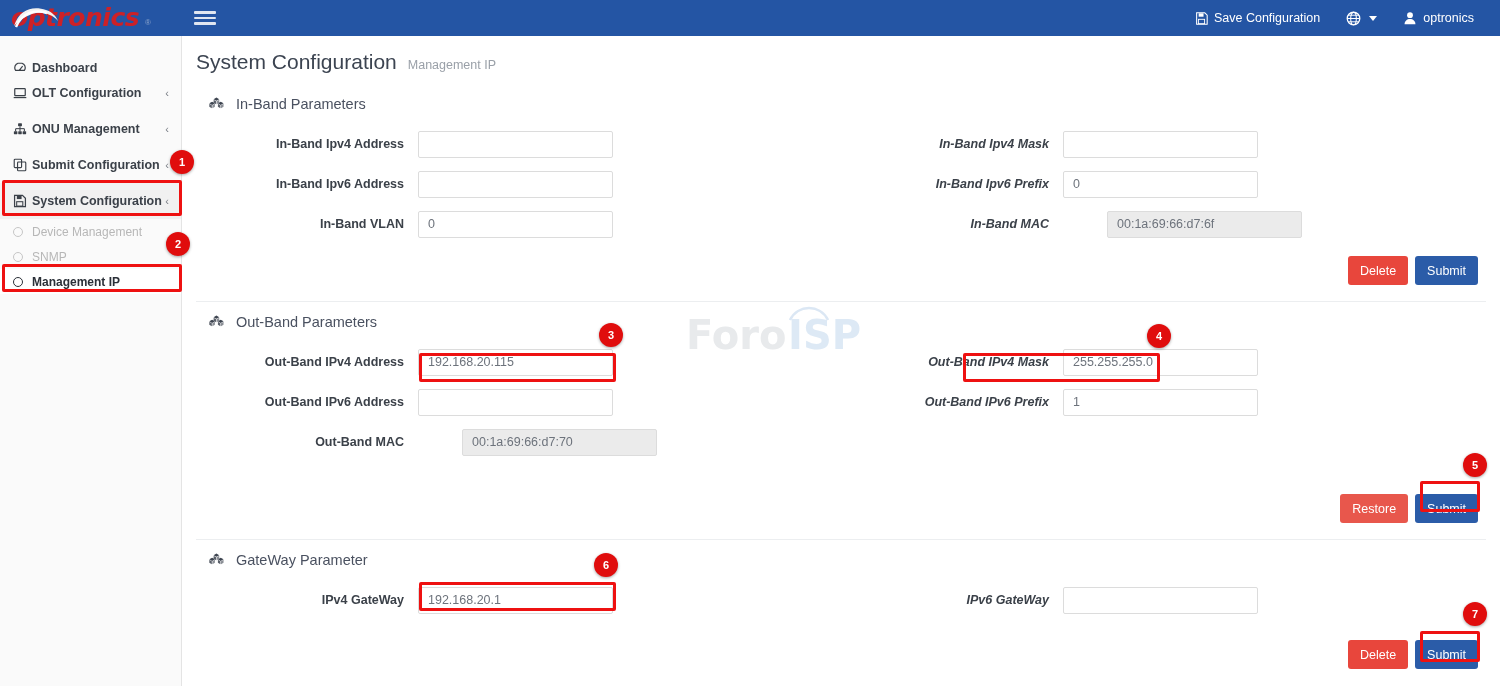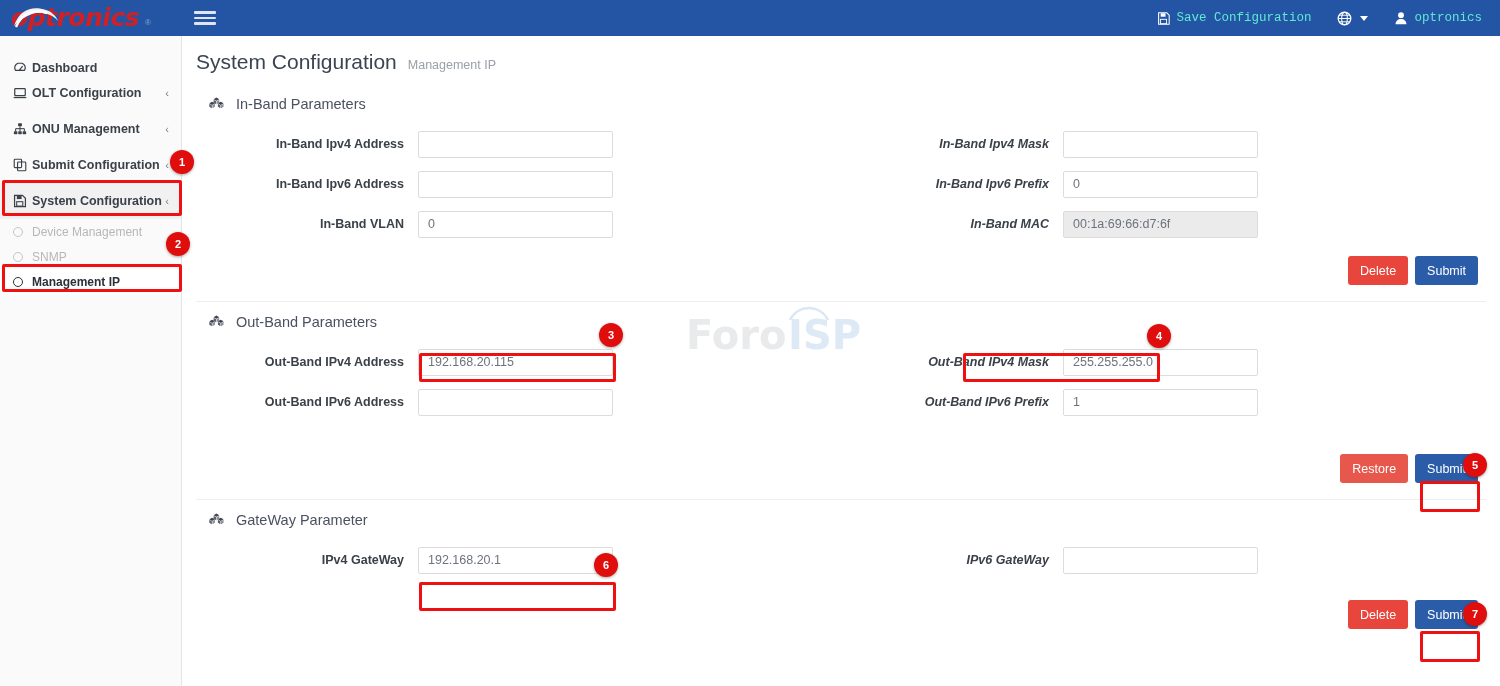--- a/index.html
+++ b/index.html
@@ -42,21 +42,21 @@
   }
   .hamburger {
     margin-left: 12px;
     width: 22px; height: 20px;
     display: flex; flex-direction: column; justify-content: center; gap: 3px;
     cursor: pointer;
   }
   .hamburger span { display: block; height: 2.5px; background: #dfe6f2; border-radius: 1px; }
   .nav-right {
     margin-left: auto; display: flex; align-items: center;
-    gap: 26px; padding-right: 18px; color: #5eead4; font-size: 12.5px; font-family: Liberation Mono, monospace;
+    gap: 26px; padding-right: 26px; color: #ffffff; font-size: 12.5px;
   }
   .nav-item { display: flex; align-items: center; gap: 6px; cursor: pointer; white-space: nowrap; }
   .nav-icon { display: inline-flex; align-items: center; }
   .caret-down {
     width: 0; height: 0;
     border-left: 4px solid transparent; border-right: 4px solid transparent;
     border-top: 5px solid #ffffff; margin-left: 2px;
   }
 
   
@@ -139,21 +139,21 @@
     width: 195px; height: 27px;
     border: 1px solid #dcdcdc; border-radius: 2px;
     background: #ffffff;
     font-size: 12.5px; color: #6d737c;
     padding: 0 9px; line-height: 25px;
     font-family: "Liberation Sans", sans-serif;
     outline: none;
   }
   .finput::placeholder { color: #b9bdc2; }
   .finput:disabled, .finput.disabled {
-    background: #ebebeb; color: #6d737c; border-color: #dcdcdc;
+    background: #ebebeb; color: #6d737c; border-color: #dcdcdc; margin-left: 44px;
   }
 
   .btn-row {
     display: flex; justify-content: flex-end; align-items: center;
     gap: 7px; padding: 12px 8px 16px 0;
   }
   .btn {
     min-width: 56px; height: 29px;
     border: none; border-radius: 3px;
     font-size: 12.5px; color: #ffffff;
@@ -459,20 +459,27 @@
         <div class="fcell left">
           <div class="flabel">Out-Band IPv6 Address</div>
           <input class="finput" type="text" value="" style="">
         </div>
         <div class="fcell right">
           <div class="flabel">Out-Band IPv6 Prefix</div>
           <input class="finput" type="text" value="1" style="">
         </div>
       </div>
 
+      <div class="frow">
+        <div class="fcell left">
+          <div class="flabel">Out-Band MAC</div>
+          <input class="finput disabled" type="text" disabled="" value="00:1a:69:66:d7:70" style="">
+        </div>
+        <div class="fcell right"></div>
+      </div>
     </div>
 
     <div class="btn-row" style="padding-top:32px;">
       <button class="btn btn-restore">Restore</button>
       <button class="btn btn-primary">Submit</button>
     </div>
   </div>
 
   <div class="panel">
     <div class="panel-head">

